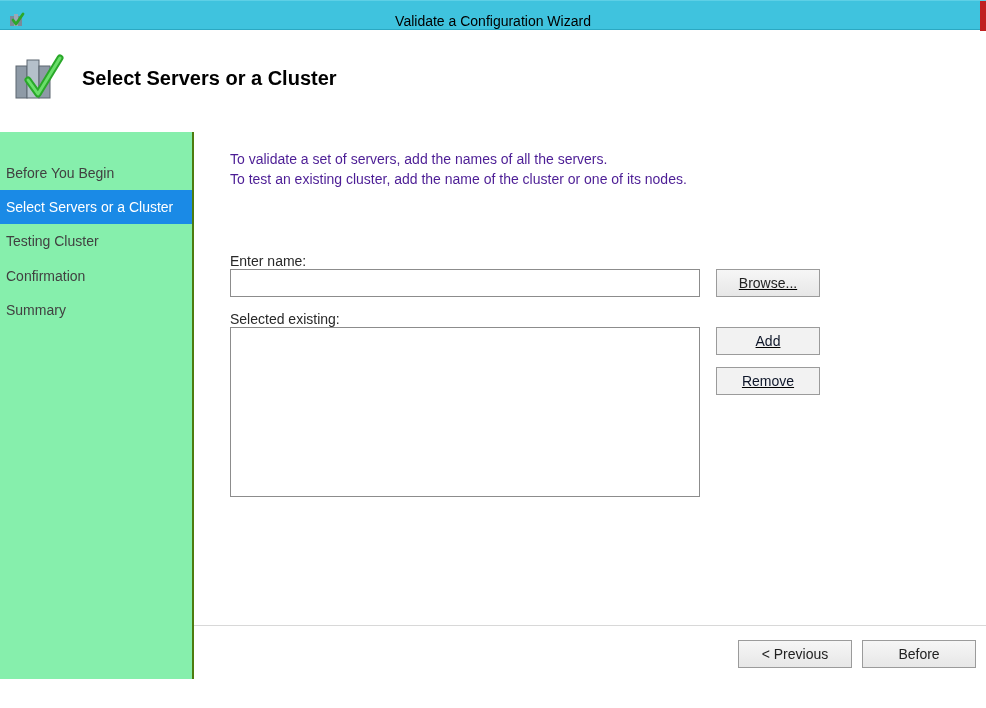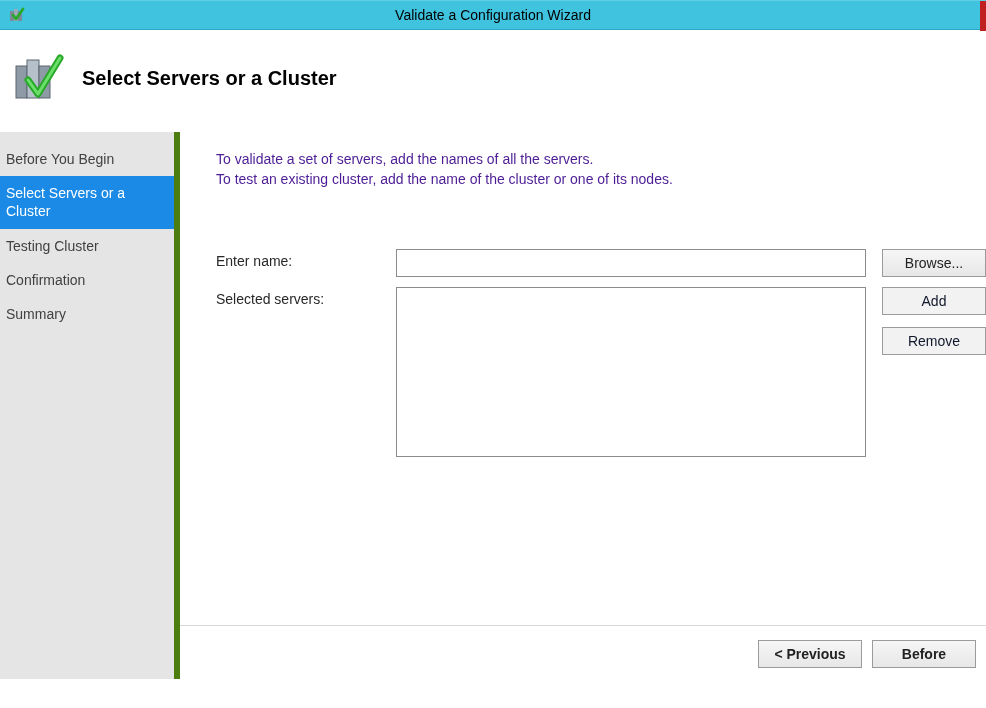--- a/index.html
+++ b/index.html
@@ -12,21 +12,21 @@
       font-size: 13px;
       background: #ffffff;
       width: 986px;
       height: 708px;
       overflow: hidden;
     }
     .titlebar {
       background: #3fc3de;
       height: 30px;
       display: flex;
-      align-items: center;
+      align-items: flex-end;
       padding: 0 8px;
       border-bottom: 1px solid #2ba8c2;
       border-top: 1px solid #5dd0e6;
       position: relative;
     }
     .titlebar .sysicon {
       width: 18px;
       height: 18px;
       margin-right: 8px;
       display: inline-flex;
@@ -65,23 +65,23 @@
       font-size: 20px;
       font-weight: bold;
       color: #000;
     }
     .body {
       display: flex;
       height: 547px;
     }
     .sidebar {
       width: 194px;
-      background: #e5e5e5;
-      border-right: 6px solid #4d7c0f;
-      padding-top: 10px;
+      background: #86efac;
+      border-right: 2px solid #4d7c0f;
+      padding-top: 24px;
     }
     .nav-item {
       padding: 8px 6px 8px 6px;
       font-size: 14px;
       color: #414141;
       cursor: pointer;
       line-height: 1.3;
     }
     .nav-item.active {
       background: #1a8ae6;
@@ -95,20 +95,21 @@
     .instruction {
       font-size: 14px;
       color: #4c1d95;
       line-height: 1.4;
       margin-bottom: 60px;
     }
     .form-row {
       display: flex;
       align-items: flex-start;
       margin-bottom: 10px;
+      flex-direction: column;
     }
     .form-label {
       width: 180px;
       font-size: 14px;
       color: #282828;
       padding-top: 4px;
     }
     .text-input {
       width: 470px;
       height: 28px;
@@ -122,20 +123,21 @@
       height: 170px;
       border: 1px solid #8c8c8c;
       background: #fff;
     }
     .side-buttons {
       margin-left: 16px;
       display: flex;
       flex-direction: column;
       gap: 12px;
       width: 104px;
+      text-decoration: underline;
     }
     .btn {
       height: 28px;
       font-size: 14px;
       font-family: inherit;
       background: linear-gradient(#f6f6f6, #e7e7e7);
       border: 1px solid #9b9b9b;
       cursor: pointer;
       color: #222;
     }
@@ -150,22 +152,21 @@
       display: flex;
       justify-content: flex-end;
       gap: 10px;
       position: absolute;
       bottom: 0;
       left: 0;
       right: 0;
       height: 54px;
     }
     .footer .btn {
-      width: 104px;
-      font-weight: bold;
+      width: 114px;
     }
     .upper-wrap {
       display:flex;
       align-items:flex-start;
     }
   </style>
 </head>
 <body>
 
 <div class="titlebar">
@@ -213,21 +214,21 @@
       <div class="form-label">Enter name:</div>
       <div class="upper-wrap">
         <input type="text" class="text-input" value="" style="">
         <div class="side-buttons">
           <button class="btn">Browse...</button>
         </div>
       </div>
     </div>
 
     <div class="form-row">
-      <div class="form-label">Selected servers:</div>
+      <div class="form-label">Selected existing:</div>
       <div class="upper-wrap">
         <div class="listbox"></div>
         <div class="side-buttons">
           <button class="btn" disabled="">Add</button>
           <button class="btn" disabled="">Remove</button>
         </div>
       </div>
     </div>
 
     <div class="footer">

